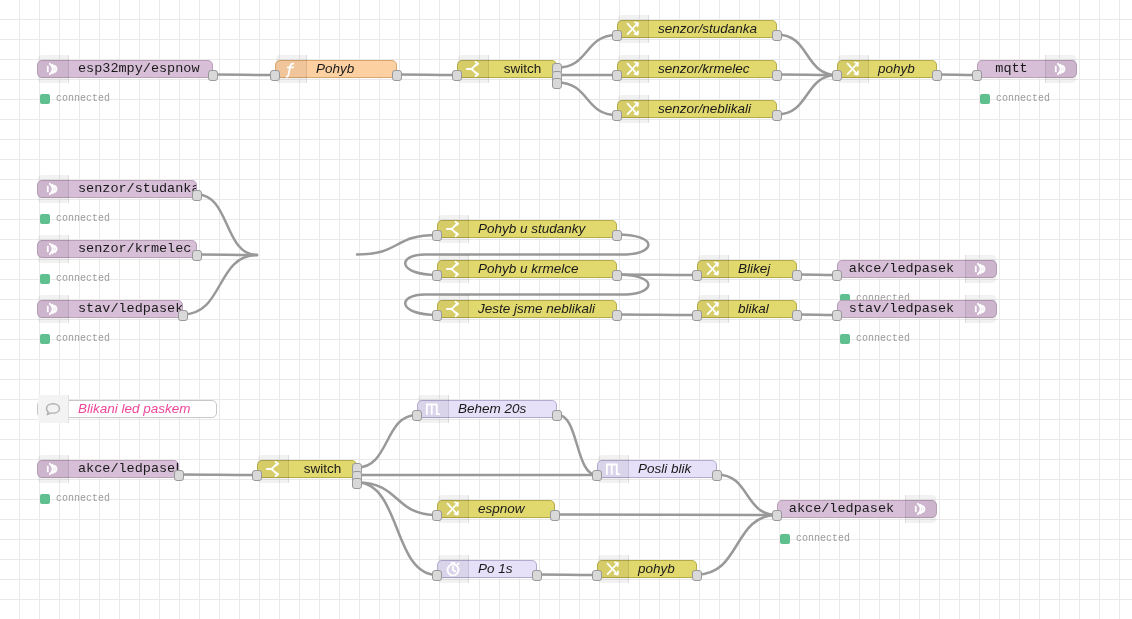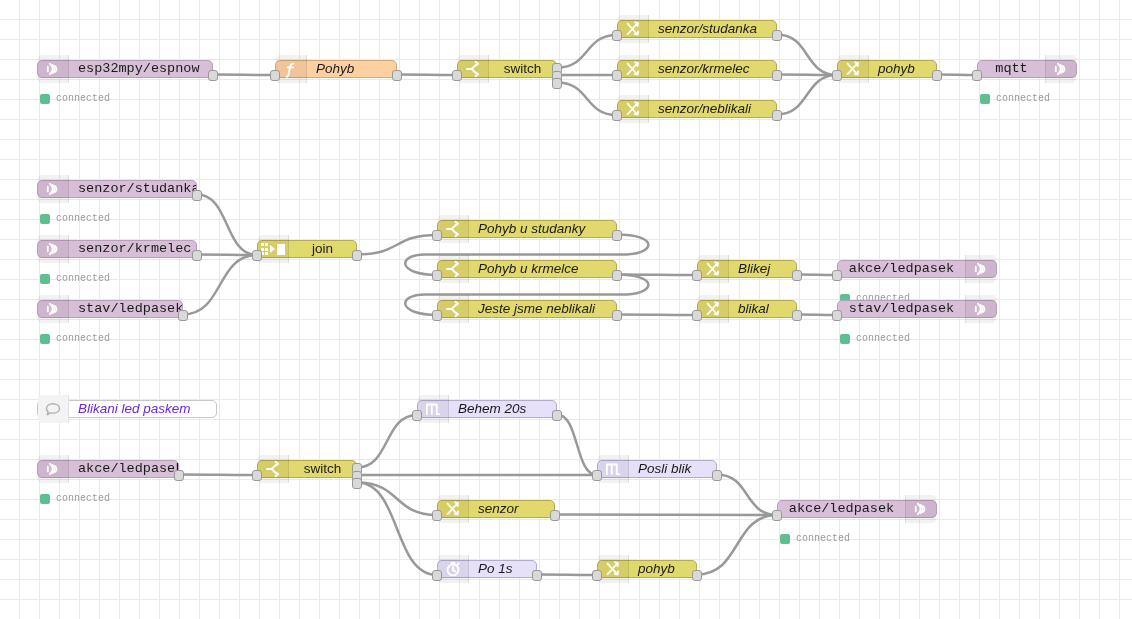--- a/index.html
+++ b/index.html
@@ -44,21 +44,21 @@
   .node .lbl.c{text-align:center;}
   .node .lbl.i{font-style:italic;}
 
   
   .t-mqtt-in,.t-mqtt-out{background:#d8bfd8;border-color:#b79fb7;font-family:Liberation Mono, monospace;}
   .t-func{background:#fdd0a2;border-color:#d6a771;}
   .t-switch,.t-change,.t-join{background:#e2d96e;border-color:#b4ab49;}
   .t-trigger,.t-delay{background:#e6e0f8;border-color:#b3abd0;}
   .t-comment{background:#ffffff;border-color:#c7c7c7;}
   .t-comment .ic{background:#f3f3f3;border-right-color:#e0e0e0;}
-  .t-comment .lbl{color:#6d28d9;}
+  .t-comment .lbl{color:#ec4899;}
 
   .port{
     position:absolute;width:10px;height:11px;box-sizing:border-box;
     background:#d9d9d9;border:1px solid #999;border-radius:3px;
   }
   .port.in{left:-6px;}
   .port.out{right:-6px;}
 
   .status{
     position:absolute;left:2px;top:32px;display:flex;align-items:center;
@@ -272,39 +272,20 @@
           <path d="M4.2 7.3 L 4.2 12.7"></path>
         </svg>
       </div>
       <div class="lbl" style="text-align: left;">stav/ledpasek</div>
       <div class="port out" style="top: 9px;"></div>
       <div class="status">
         <span class="dot"></span>
         <span class="stxt">connected</span>
       </div>
     </div>
-    <div class="node t-join" style="left: 257px; top: 240px; width: 100px;">
-      <div class="ic">
-        <div class="joinicon">
-          <span class="dots">
-            <i></i>
-            <i></i>
-            <i></i>
-            <i></i>
-            <i></i>
-            <i></i>
-          </span>
-          <span class="arw"></span>
-          <span class="blk"></span>
-        </div>
-      </div>
-      <div class="lbl c">join</div>
-      <div class="port in" style="top: 9px;"></div>
-      <div class="port out" style="top: 9px;"></div>
-    </div>
     <div class="node t-switch" style="left: 437px; top: 220px; width: 180px;">
       <div class="ic">
         <svg class="gl" viewBox="0 0 20 20">
           <path d="M3.2 10 L 7.2 10"></path>
           <path d="M7.2 10 C 11.5 10 11.5 4.2 15.2 4.2"></path>
           <path d="M7.2 10 C 11.5 10 11.5 15.8 15.2 15.8"></path>
           <path d="M12.8 2.0 L 15.6 4.2 L 12.8 6.4"></path>
           <path d="M12.8 13.6 L 15.6 15.8 L 12.8 18.0"></path>
         </svg>
       </div>
@@ -467,21 +448,21 @@
     <div class="node t-change" style="left: 437px; top: 500px; width: 118px;">
       <div class="ic">
         <svg class="gl" viewBox="0 0 20 20">
           <path d="M4.0 4.0 L 14.6 15.6"></path>
           <path d="M14.6 4.0 L 10.4 8.6"></path>
           <path d="M8.0 11.4 L 4.0 15.6"></path>
           <path d="M12.2 2.6 L 15.6 3.4 L 15.0 6.8"></path>
           <path d="M15.6 12.6 L 15.2 16.2 L 11.8 15.4"></path>
         </svg>
       </div>
-      <div class="lbl i">senzor</div>
+      <div class="lbl i">espnow</div>
       <div class="port in" style="top: 9px;"></div>
       <div class="port out" style="top: 9px;"></div>
     </div>
     <div class="node t-delay" style="left: 437px; top: 560px; width: 100px;">
       <div class="ic">
         <svg class="gl" viewBox="0 0 20 20">
           <circle cx="10" cy="11" r="6.1"></circle>
           <path d="M10 11 L 10 7.4"></path>
           <path d="M10 11 L 12.8 12.8"></path>
           <path d="M8.2 3.2 L 11.8 3.2"></path>

